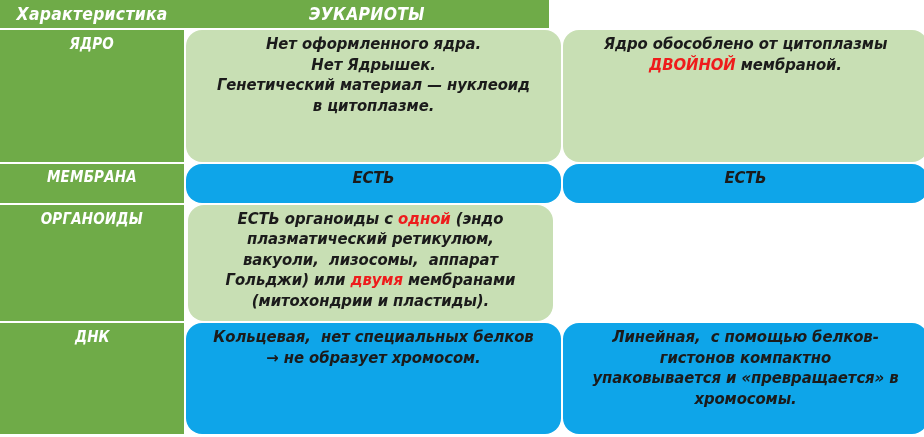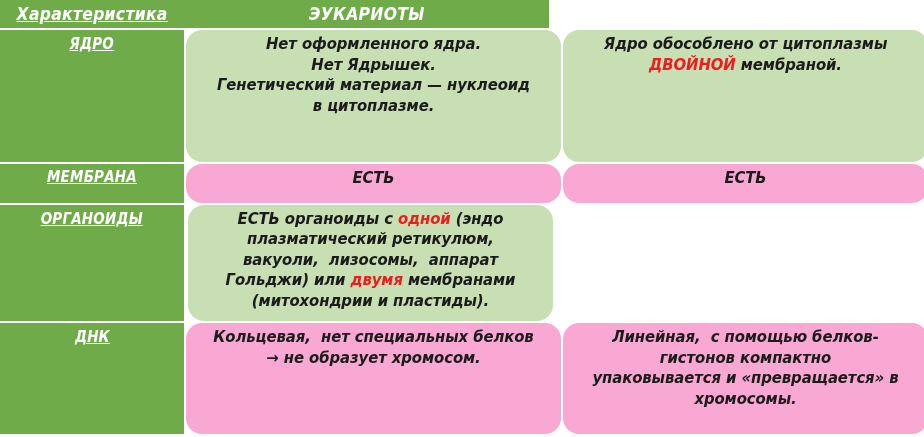--- a/index.html
+++ b/index.html
@@ -31,21 +31,21 @@
 
   .cell {
     box-sizing: border-box;
     display: flex;
     align-items: flex-start;
     justify-content: center;
     overflow: hidden;
   }
 
   
-  .c0 { width: 184px; flex: 0 0 184px; text-decoration: underline; }
+  .c0 { width: 184px; flex: 0 0 184px; }
   .c1 { width: 375px; flex: 0 0 375px; }
   .c2 { width: 365px; flex: 0 0 365px; }
 
   
   .row-head { height: 29px; }
   .row-head .cell {
     background: #6fab48;
     color: #ffffff;
     align-items: center;
     justify-content: center;
@@ -89,21 +89,21 @@
   .sep-v { width: 2px; flex: 0 0 2px; background: #ffffff; }
   .sep-h { height: 2px; background: #ffffff; width: 100%; }
 
   .datacell {
     padding: 4px 8px 4px 8px;
     text-align: center;
     justify-content: center;
     border-radius: 16px;
   }
   .bg-mid  { background: #c8dfb4; }
-  .bg-pale { background: #f9a8d4; }
+  .bg-pale { background: #0ea5e9; }
 
   .body-text {
     font-family: "DejaVu Sans", sans-serif;
     font-style: italic;
     font-weight: bold;
     font-size: 15.5px;
     color: #1b1b1b;
     line-height: 1.32;
     letter-spacing: -0.1px;
     transform: scaleX(0.96);

